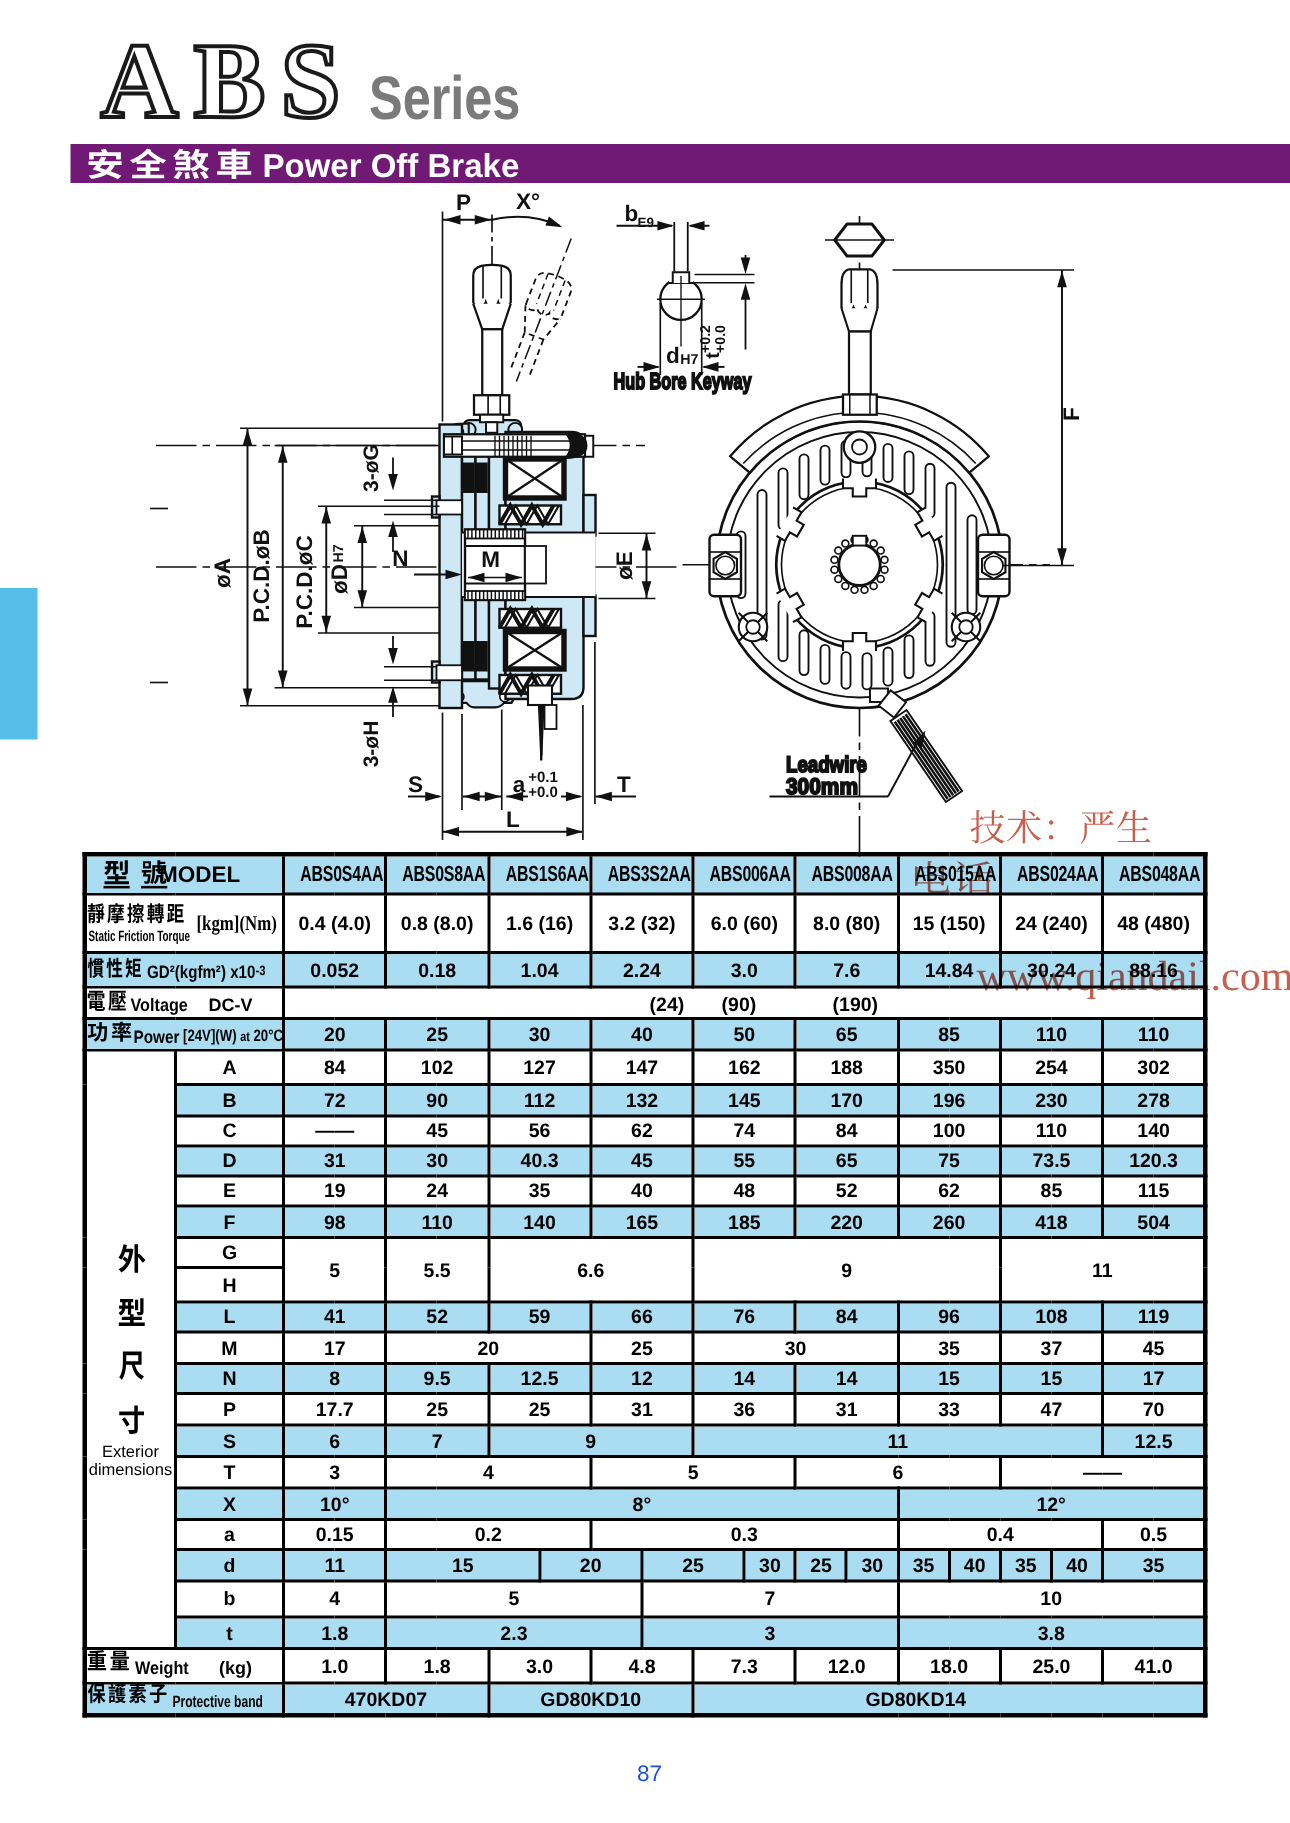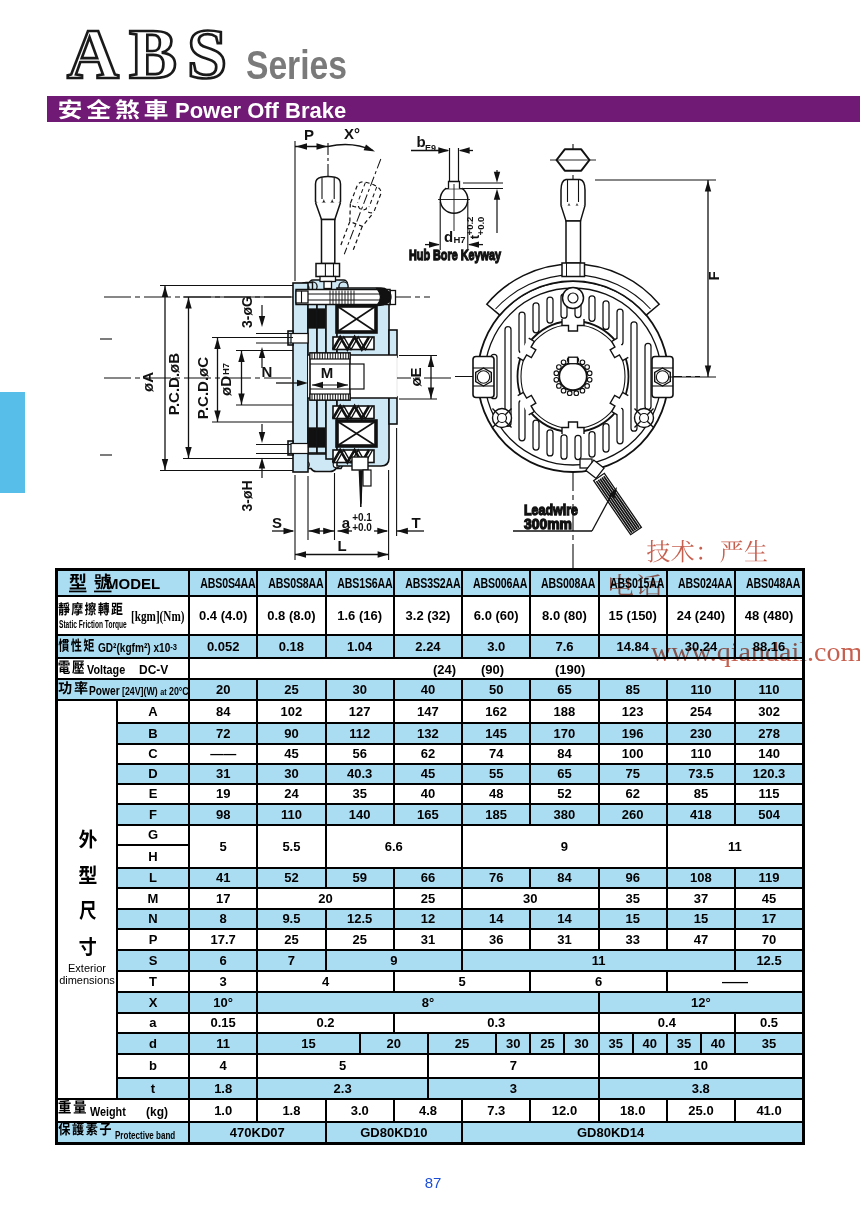--- a/index.html
+++ b/index.html
@@ -536,21 +536,21 @@
             <td rowspan="19" class="wh" id="extcell" style="position:relative;">
               <span style="position:absolute;left:0;top:261px;width:100%;text-align:center;font-size:11px;font-weight:normal;line-height:1.18;">Exterior<br>dimensions</span>
             </td>
             <td class="wh">A</td>
             <td colspan="2" class="wh">84</td>
             <td colspan="2" class="wh">102</td>
             <td colspan="2" class="wh">127</td>
             <td colspan="2" class="wh">147</td>
             <td colspan="2" class="wh">162</td>
             <td colspan="2" class="wh">188</td>
-            <td colspan="2" class="wh">123</td>
+            <td colspan="2" class="wh">350</td>
             <td colspan="2" class="wh">254</td>
             <td colspan="2" class="wh">302</td>
           </tr>
 <tr style="height:21px">
             <td class="bl">B</td>
             <td colspan="2" class="bl">72</td>
             <td colspan="2" class="bl">90</td>
             <td colspan="2" class="bl">112</td>
             <td colspan="2" class="bl">132</td>
             <td colspan="2" class="bl">145</td>
@@ -595,21 +595,21 @@
             <td colspan="2" class="wh">85</td>
             <td colspan="2" class="wh">115</td>
           </tr>
 <tr style="height:21px">
             <td class="bl">F</td>
             <td colspan="2" class="bl">98</td>
             <td colspan="2" class="bl">110</td>
             <td colspan="2" class="bl">140</td>
             <td colspan="2" class="bl">165</td>
             <td colspan="2" class="bl">185</td>
-            <td colspan="2" class="bl">380</td>
+            <td colspan="2" class="bl">220</td>
             <td colspan="2" class="bl">260</td>
             <td colspan="2" class="bl">418</td>
             <td colspan="2" class="bl">504</td>
           </tr>
 <tr style="height:20px">
             <td class="wh">G</td>
             <td colspan="2" rowspan="2" class="wh">5</td>
             <td colspan="2" rowspan="2" class="wh">5.5</td>
             <td colspan="4" rowspan="2" class="wh">6.6</td>
             <td colspan="6" rowspan="2" class="wh">9</td>

